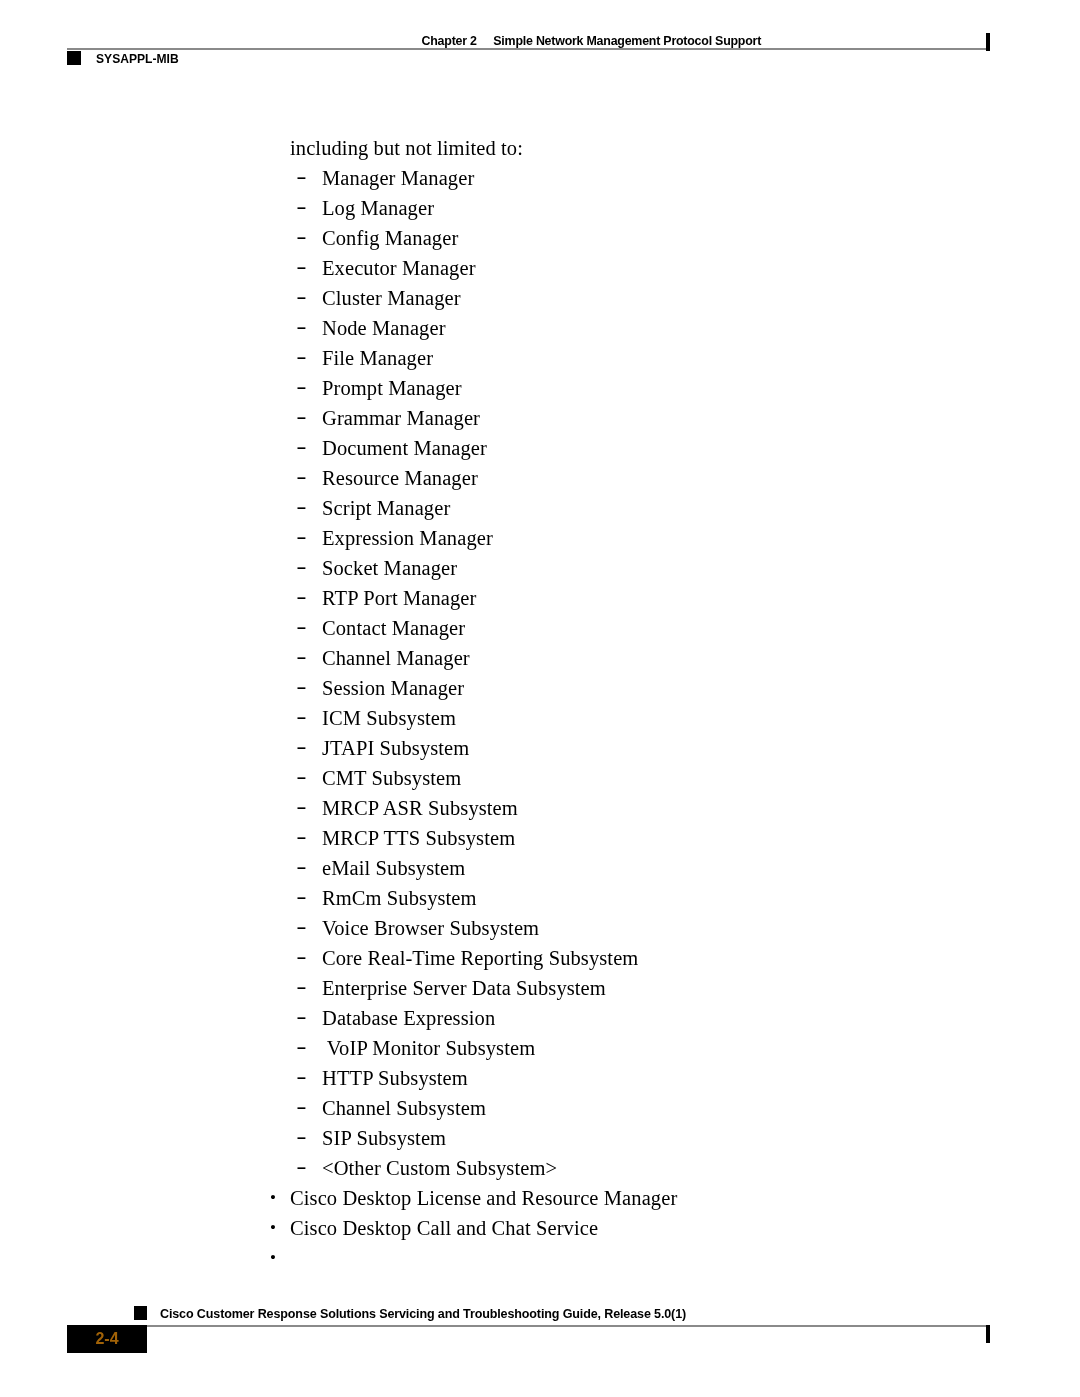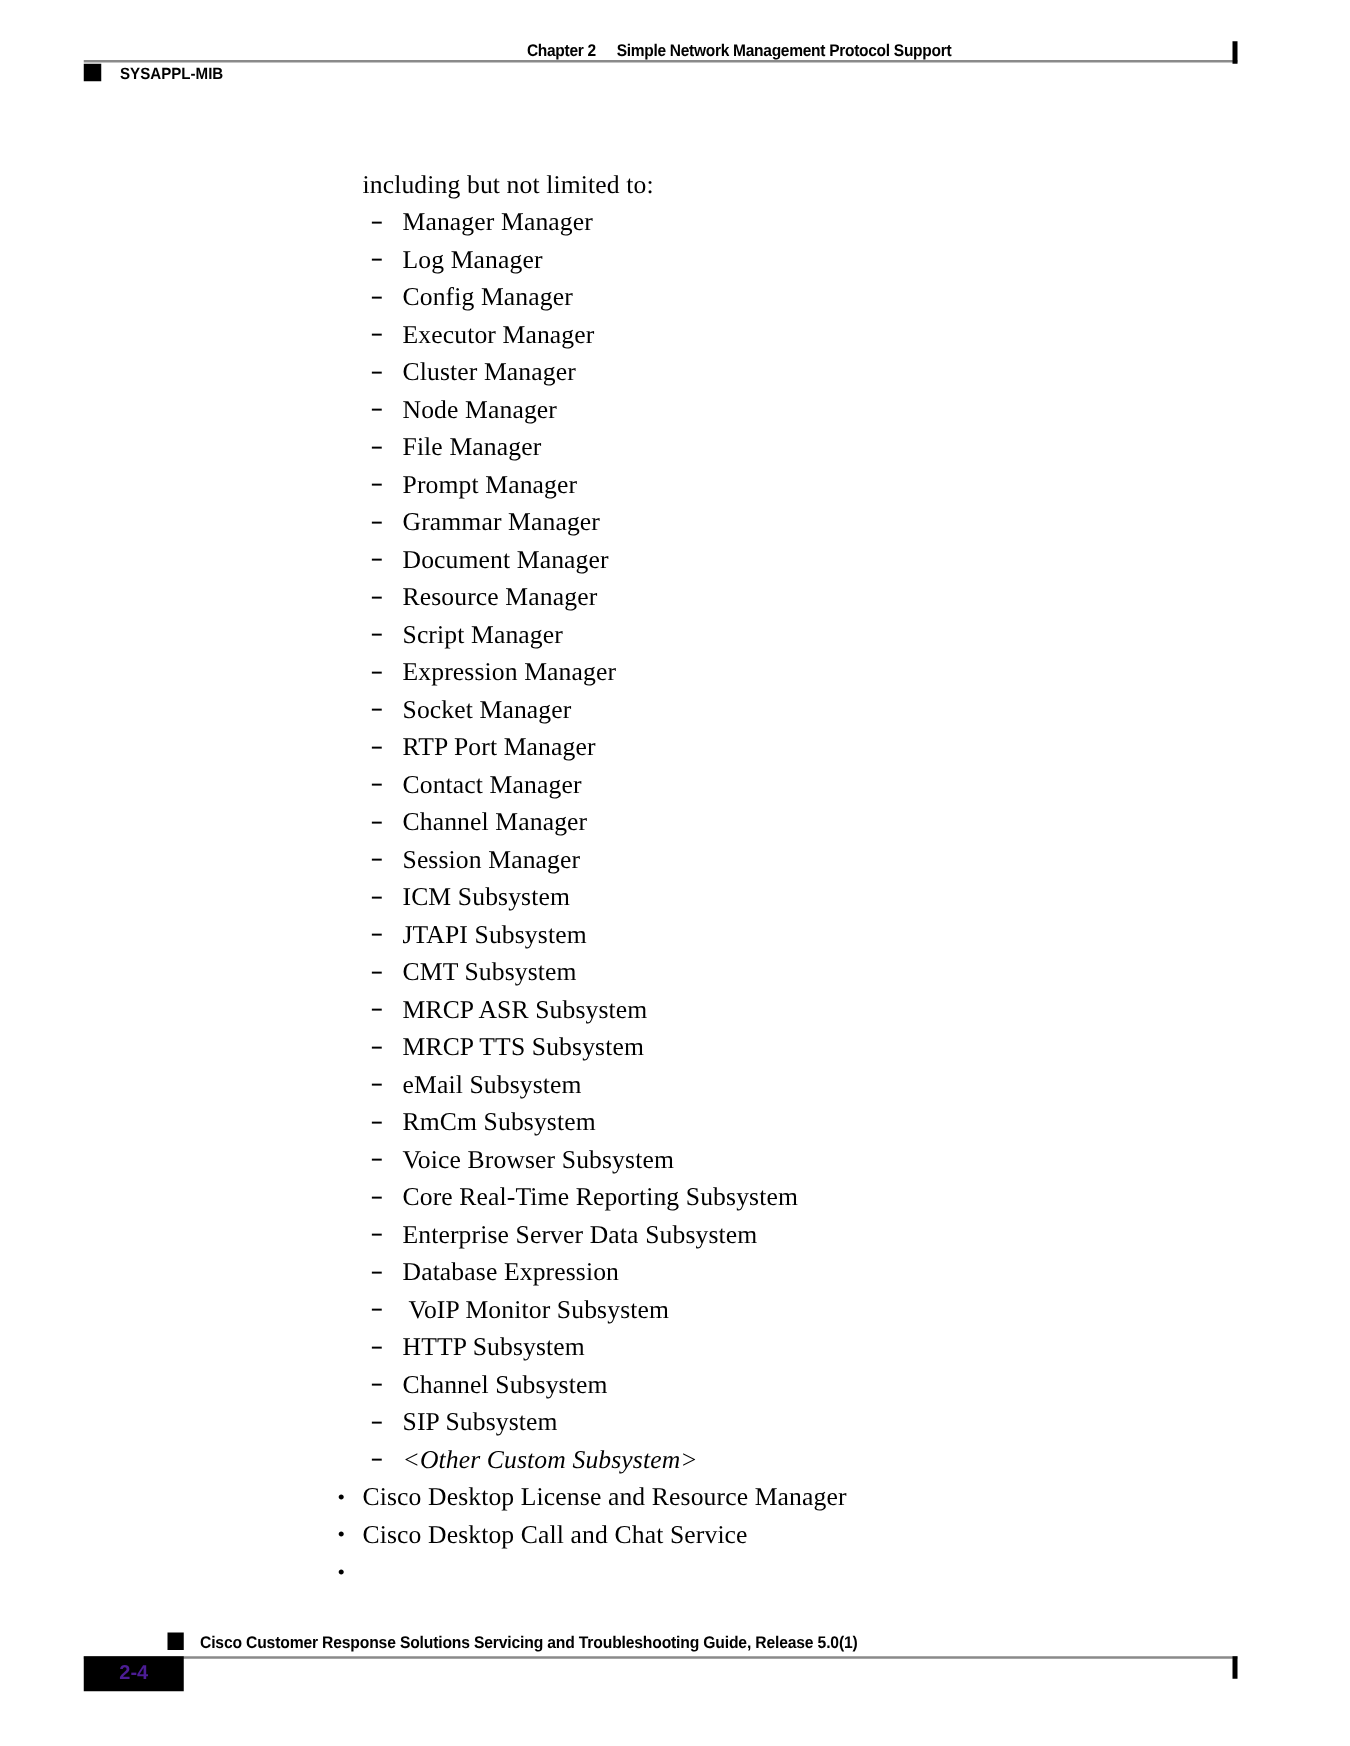--- a/index.html
+++ b/index.html
@@ -112,21 +112,20 @@
   .dash-item .dash-marker {
     position: absolute;
     left: 0;
     top: 0;
     font-family: "Liberation Sans", "DejaVu Sans", sans-serif;
     font-weight: bold;
     font-size: 16px;
     line-height: 30px;
   }
   .dash-item.italic .dash-text {
-    font-style: italic;
   }
 
   .bullet-item {
     position: relative;
     margin-left: 238px;
     padding-left: 20px;
     font-size: 20.5px;
     line-height: 30px;
     letter-spacing: 0.1px;
   }
@@ -191,21 +190,21 @@
     background: #000;
   }
   .footer-pagenum {
     position: absolute;
     left: 67px;
     top: 1325px;
     width: 80px;
     height: 28px;
     line-height: 28px;
     text-align: center;
-    color: #4c1d95;
+    color: #a16207;
     font-family: "Liberation Sans", "DejaVu Sans", sans-serif;
     font-weight: bold;
     font-size: 16px;
   }
 </style>
 </head>
 <body>
 
 <div class="page">
 

